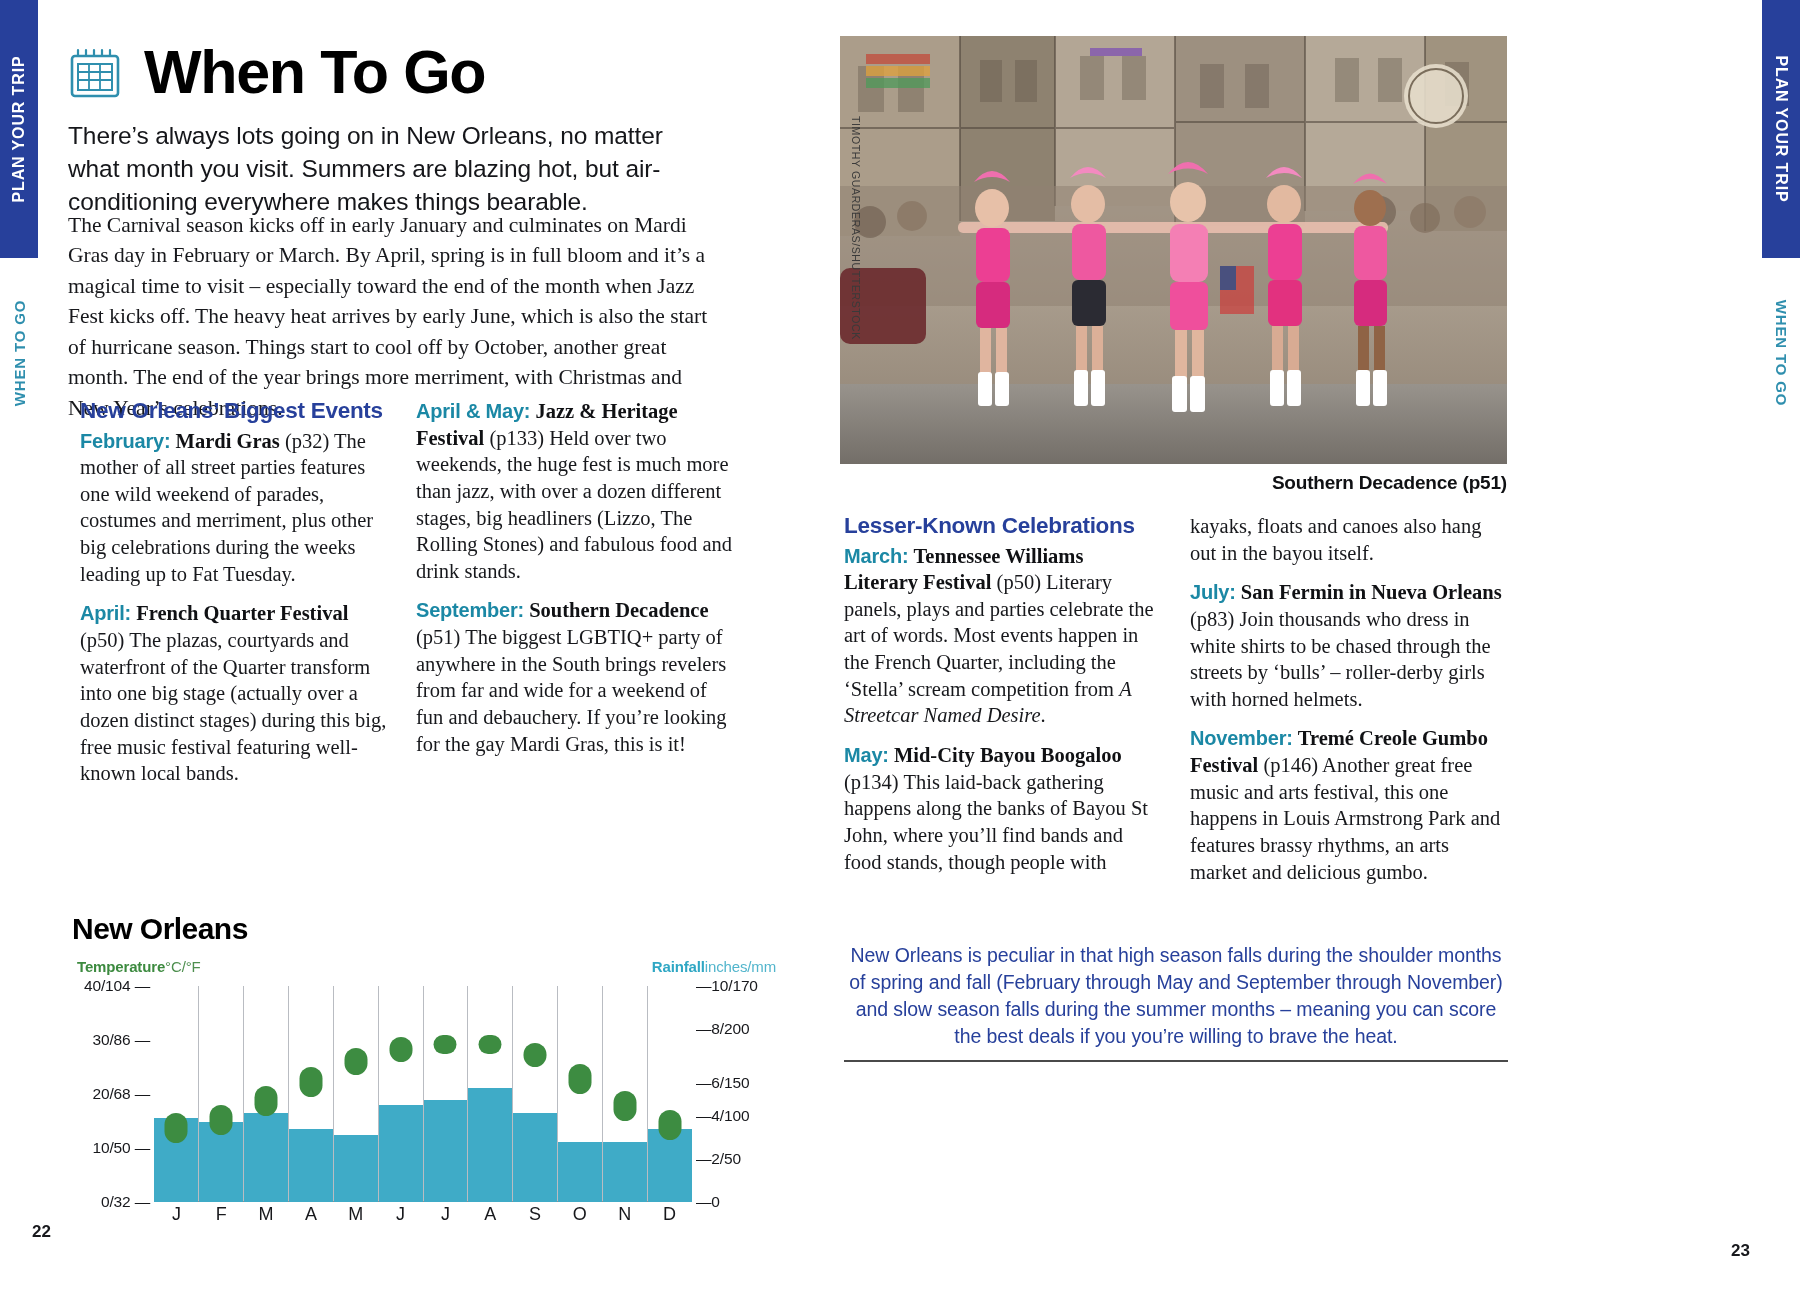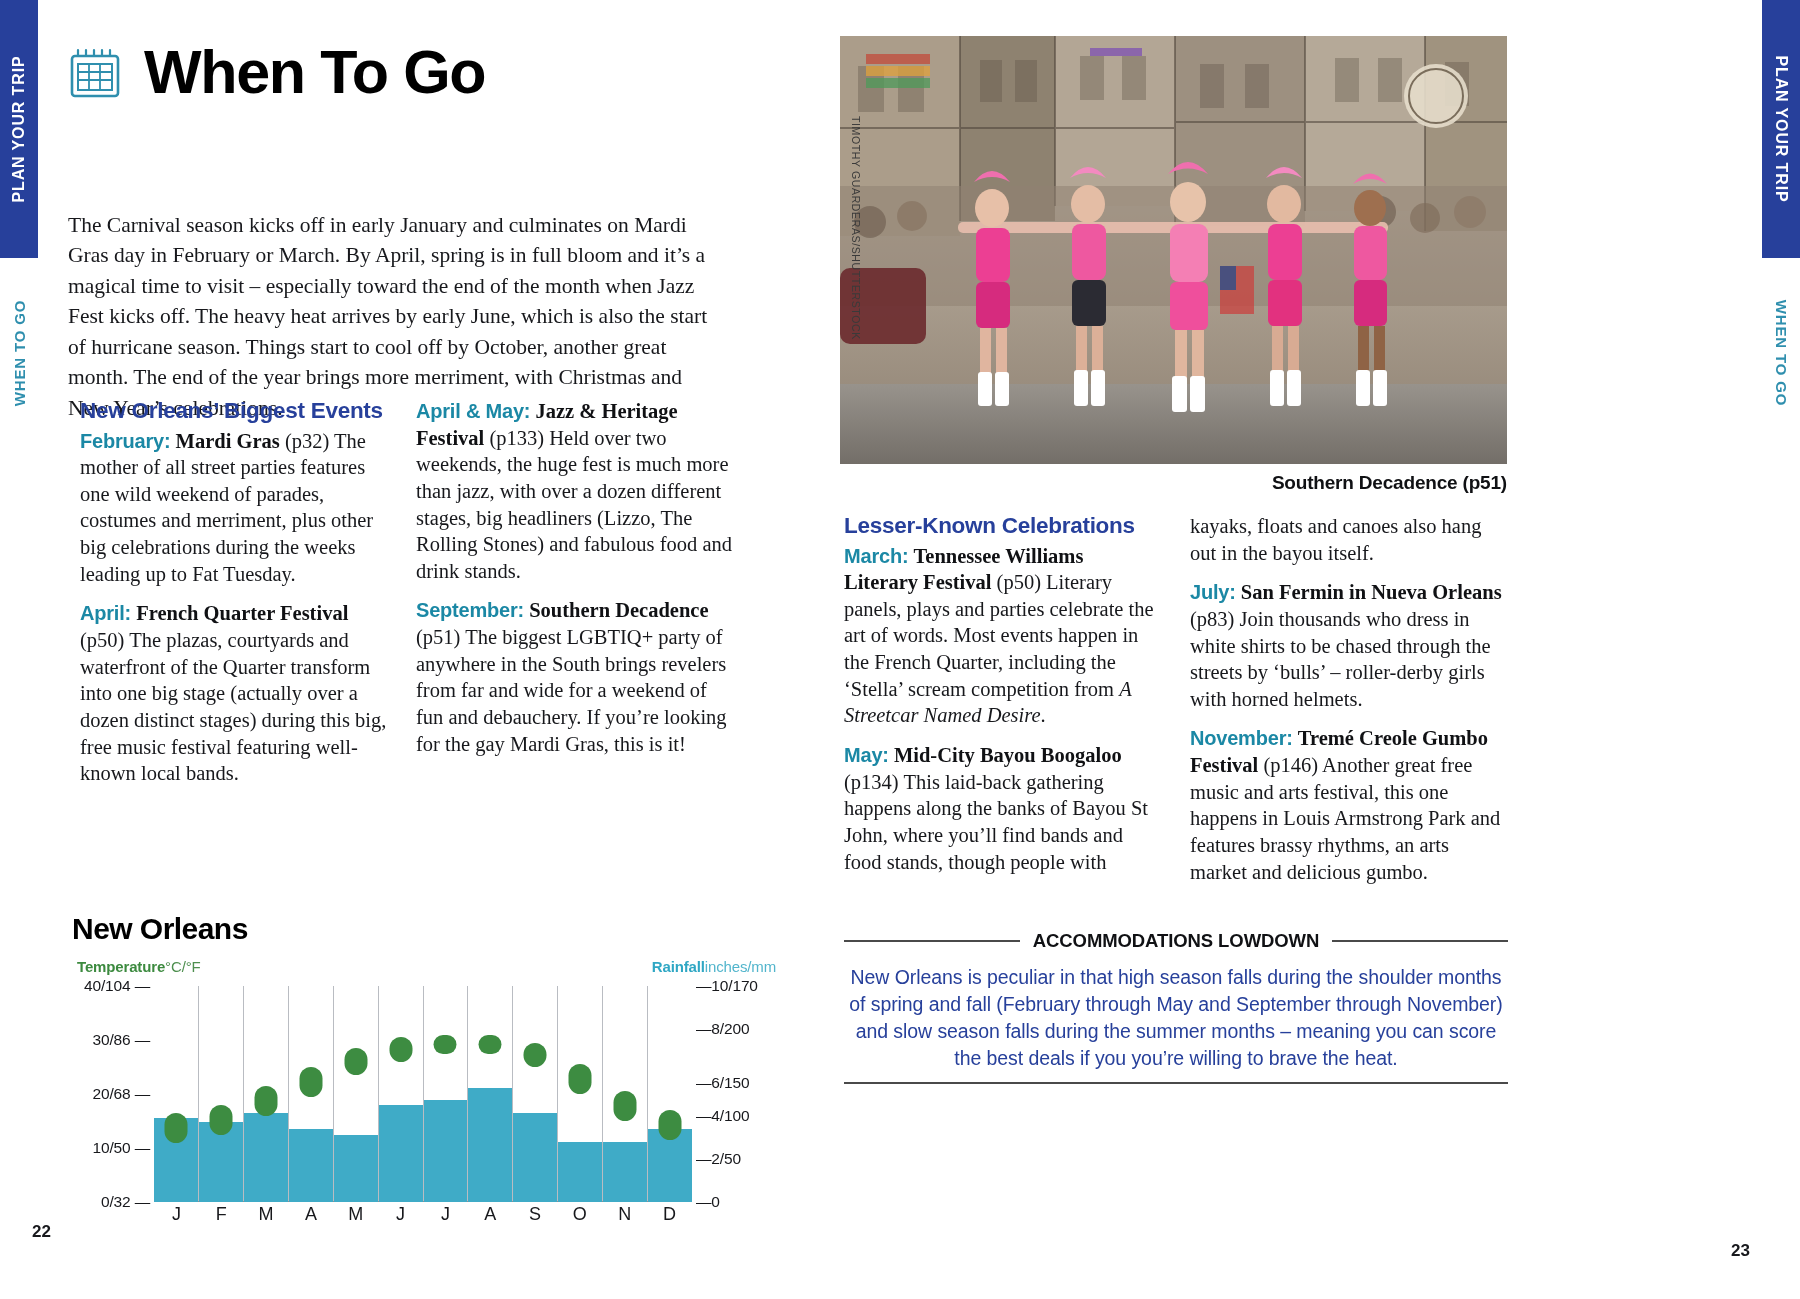--- a/index.html
+++ b/index.html
@@ -219,20 +219,21 @@
     <div class="hdr">
       <svg class="cal-icon" viewBox="0 0 54 54">
         <rect x="4" y="10" width="46" height="40" rx="3" fill="none" stroke="#2f8fae" stroke-width="2.6"></rect>
         <path d="M10 10 V4 M18 10 V4 M26 10 V4 M34 10 V4 M42 10 V4" stroke="#2f8fae" stroke-width="2.2" fill="none" stroke-linecap="round"></path>
         <rect x="10" y="18" width="34" height="26" fill="none" stroke="#2f8fae" stroke-width="2"></rect>
         <path d="M10 26 H44 M10 34 H44 M21 18 V44 M32 18 V44" stroke="#2f8fae" stroke-width="1.8"></path>
       </svg>
       <div class="page-title">When To Go</div>
     </div>
 
+    <div class="intro">There’s always lots going on in New Orleans, no matter what month you visit. Summers are blazing hot, but air-conditioning everywhere makes things bearable.</div>
     <div class="body-para">The Carnival season kicks off in early January and culminates on Mardi Gras day in February or March. By April, spring is in full bloom and it’s a magical time to visit – especially toward the end of the month when Jazz Fest kicks off. The heavy heat arrives by early June, which is also the start of hurricane season. Things start to cool off by October, another great month. The end of the year brings more merriment, with Christmas and New Year’s celebrations.</div>
 
     <div class="cols">
       <div class="col">
         <div class="sec-head">New Orleans’ Biggest Events</div>
         <div class="ev ev-first">
           <span class="mon">February:</span>
           <span class="nm">Mardi Gras</span><span> (p32) The mother of all street parties features one wild weekend of parades, costumes and merriment, plus other big celebrations during the weeks leading up to Fat Tuesday.</span>
         </div>
         <div class="ev">
@@ -488,24 +489,19 @@
           <span class="nm">San Fermin in Nueva Orleans</span><span> (p83) Join thousands who dress in white shirts to be chased through the streets by ‘bulls’ – roller-derby girls with horned helmets.</span>
         </div>
         <div class="ev">
           <span class="mon">November:</span>
           <span class="nm">Tremé Creole Gumbo Festival</span><span> (p146) Another great free music and arts festival, this one happens in Louis Armstrong Park and features brassy rhythms, an arts market and delicious gumbo.</span>
         </div>
       </div>
     </div>
 
     <div class="lowdown">
-      <div class="ld-rule">
-        <div class="ln"></div>
-        <div class="tt">ACCOMMODATIONS LOWDOWN</div>
-        <div class="ln"></div>
-      </div>
       <div class="ld-body">New Orleans is peculiar in that high season falls during the shoulder months of spring and fall (February through May and September through November) and slow season falls during the summer months – meaning you can score the best deals if you you’re willing to brave the heat.</div>
       <div class="ld-bot"></div>
     </div>
 
     <div class="pagenum-r">23</div>
   </div>
 </div>
 
 </body></html>

